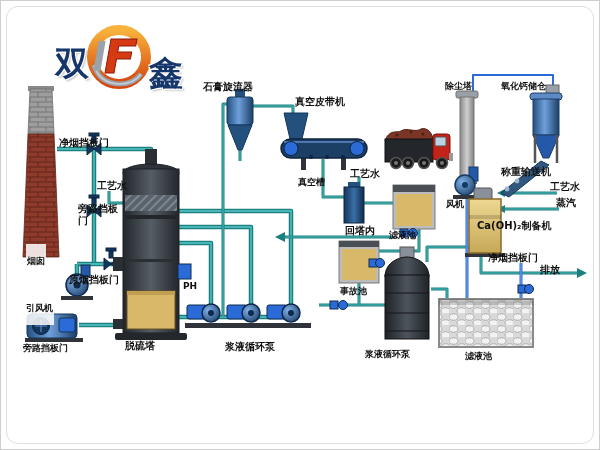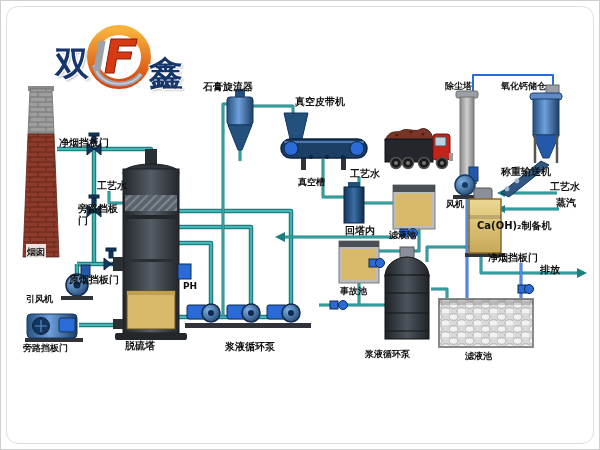--- a/index.html
+++ b/index.html
@@ -4,21 +4,21 @@
 <style>
   html,body{margin:0;padding:0;background:#fff;}
   .canvas{position:relative;width:600px;height:450px;background:#ffffff;overflow:hidden;
           font-family:"DejaVu Sans",sans-serif;box-sizing:border-box;border:1px solid #cfcfcf;}
   .frame{position:absolute;inset:5px;border:1px solid #dedede;border-radius:12px;pointer-events:none;}
   .stage{position:absolute;left:0;top:0;width:600px;height:450px;}
   .lbl{position:absolute;font-weight:bold;font-size:9px;color:#101010;white-space:nowrap;line-height:1.15;z-index:5;}
   .lbl.big{font-size:10px;}
   .lbl.sm{font-size:10px;}
   .lbl.wrap{white-space:normal;width:42px;margin-left:23px;}
-  .lbl.chip{background:rgba(255,255,255,.85);padding:3px 1px;}
+  .lbl.chip{background:rgba(255,255,255,.85);padding:12px 1px;}
   .logochar{position:absolute;font-weight:bold;font-size:34px;color:#15356b;z-index:6;
     font-family:"DejaVu Serif","DejaVu Sans",serif;
     text-shadow:-1px -1px 0 #fff,1px -1px 0 #fff,-1px 1px 0 #fff,1px 1px 0 #fff,2px 2px 2px rgba(0,0,0,.25);}
   
   .pp{stroke:#1d8080;stroke-width:4.5;fill:none;stroke-linejoin:round;}
   .pl{stroke:#49b6b6;stroke-width:1.8;fill:none;stroke-linejoin:round;}
   .ppt{stroke:#1d8080;stroke-width:3;fill:none;stroke-linejoin:round;}
   .plt{stroke:#49b6b6;stroke-width:1.1;fill:none;stroke-linejoin:round;}
   .bp{stroke:#2b6bd8;stroke-width:3;fill:none;stroke-linejoin:round;}
   .bpl{stroke:#7fa8e8;stroke-width:1;fill:none;stroke-linejoin:round;}

